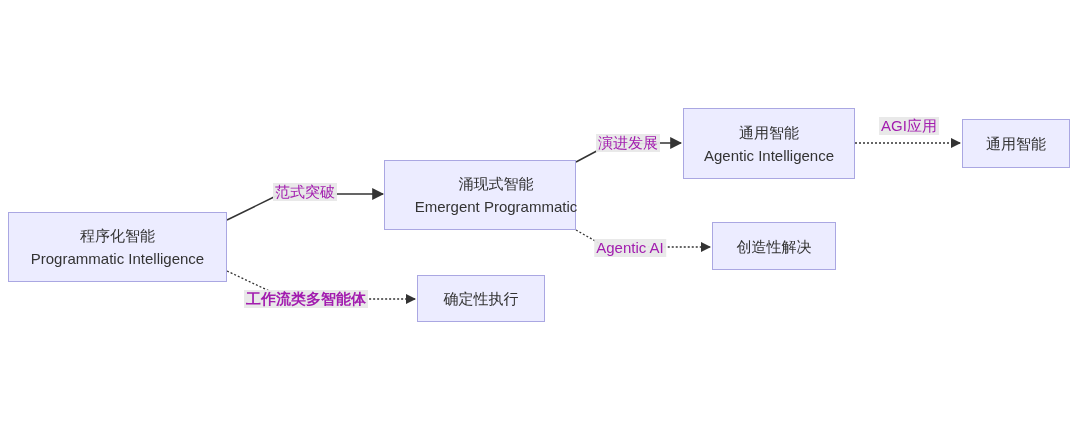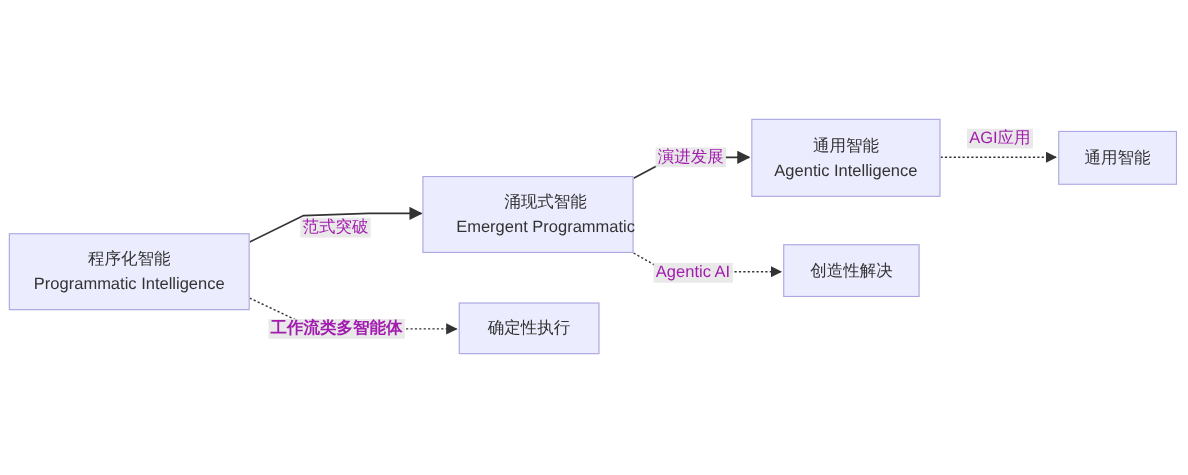--- a/index.html
+++ b/index.html
@@ -57,21 +57,21 @@
     white-space: nowrap;
   }
   
   #node-programmatic   { left: 8px;   top: 212px; width: 219px; height: 70px; }
   #node-emergent       { left: 384px; top: 160px; width: 192px; height: 70px; padding-left: 32px; }
   #node-general        { left: 683px; top: 108px; width: 172px; height: 71px; }
   #node-general-end    { left: 962px; top: 119px; width: 108px; height: 49px; }
   #node-creative       { left: 712px; top: 222px; width: 124px; height: 48px; }
   #node-deterministic  { left: 417px; top: 275px; width: 128px; height: 47px; }
   
-  #label-paradigm   { left: 305px; top: 207px; }
+  #label-paradigm   { left: 305px; top: 192px; }
   #label-evolution  { left: 628px; top: 143px; }
   #label-agi        { left: 909px; top: 126px; }
   #label-agentic    { left: 630px; top: 248px; }
   #label-workflow   { left: 306px; top: 299px; font-weight: bold; }
 </style>
 </head>
 <body>
 
 <div id="canvas">
 

